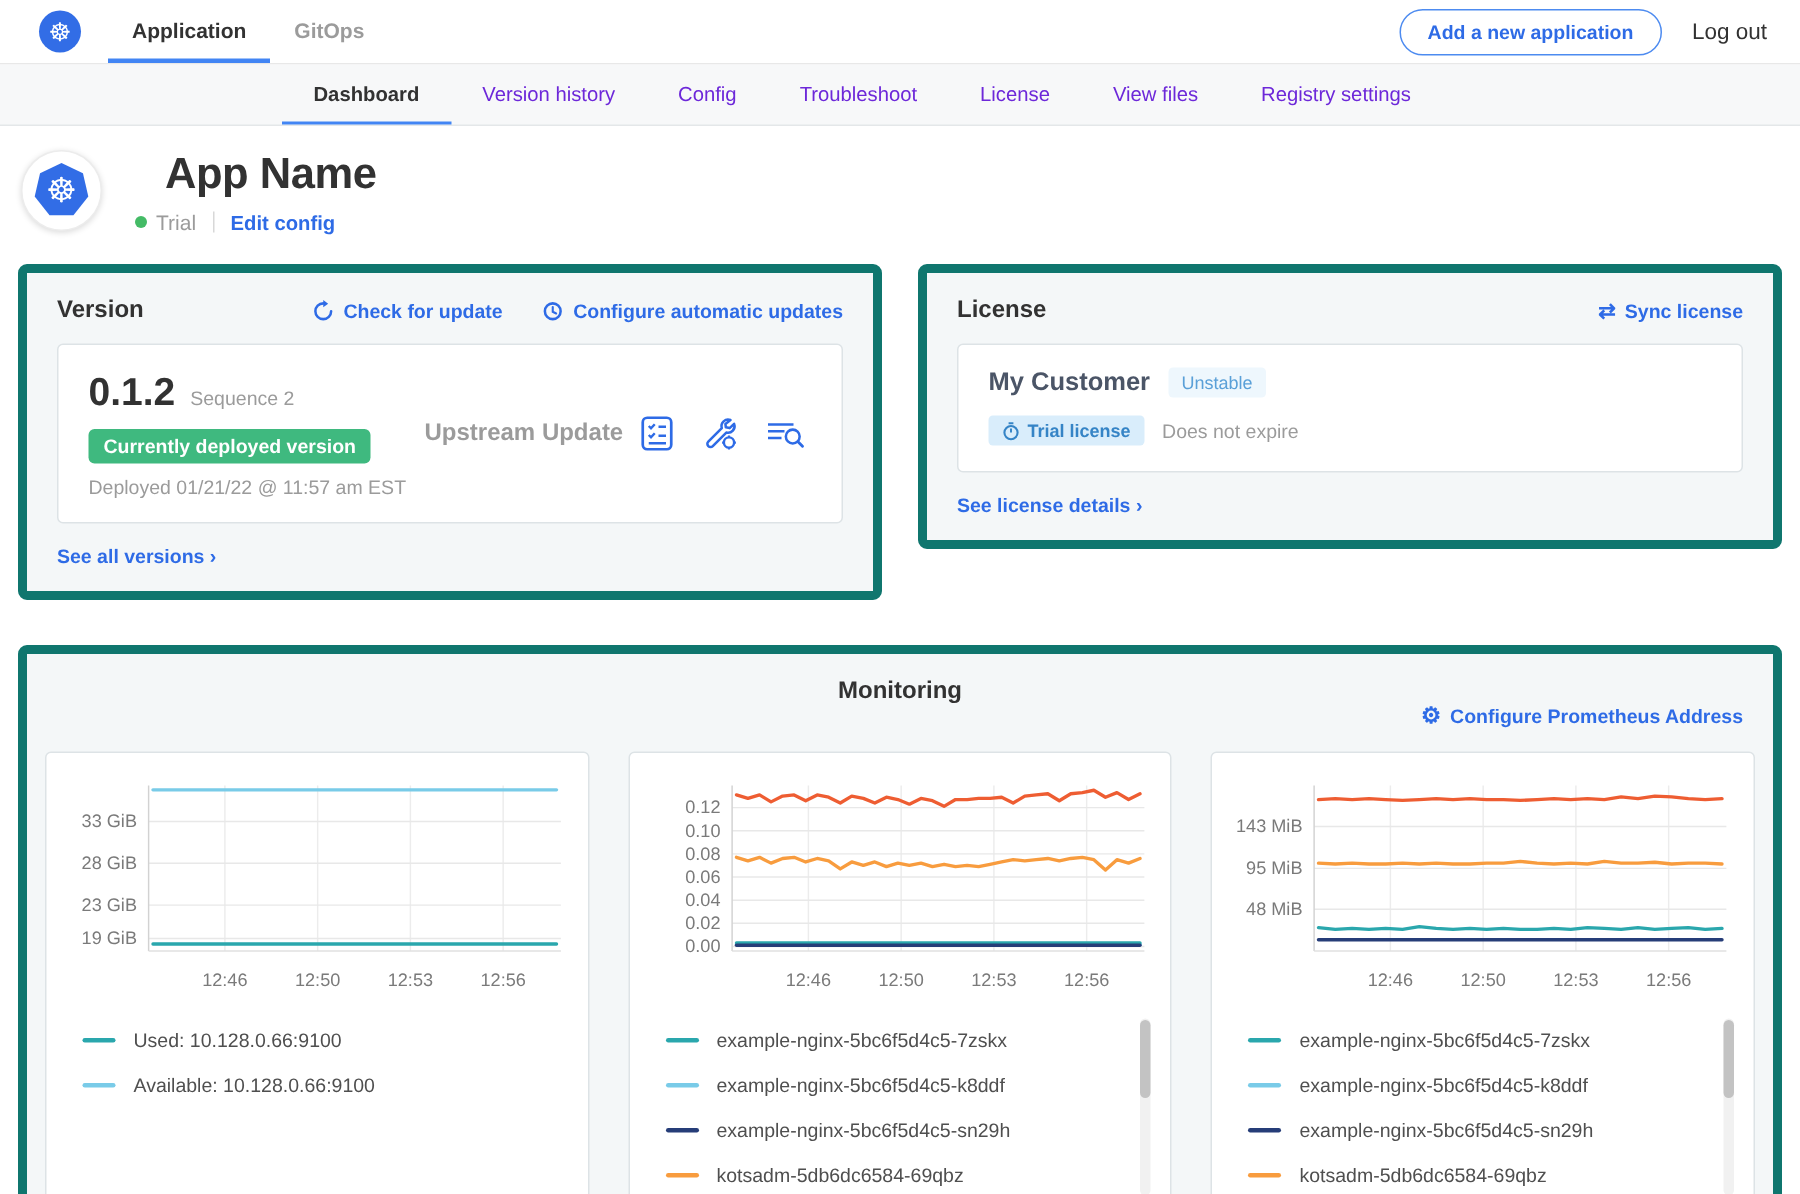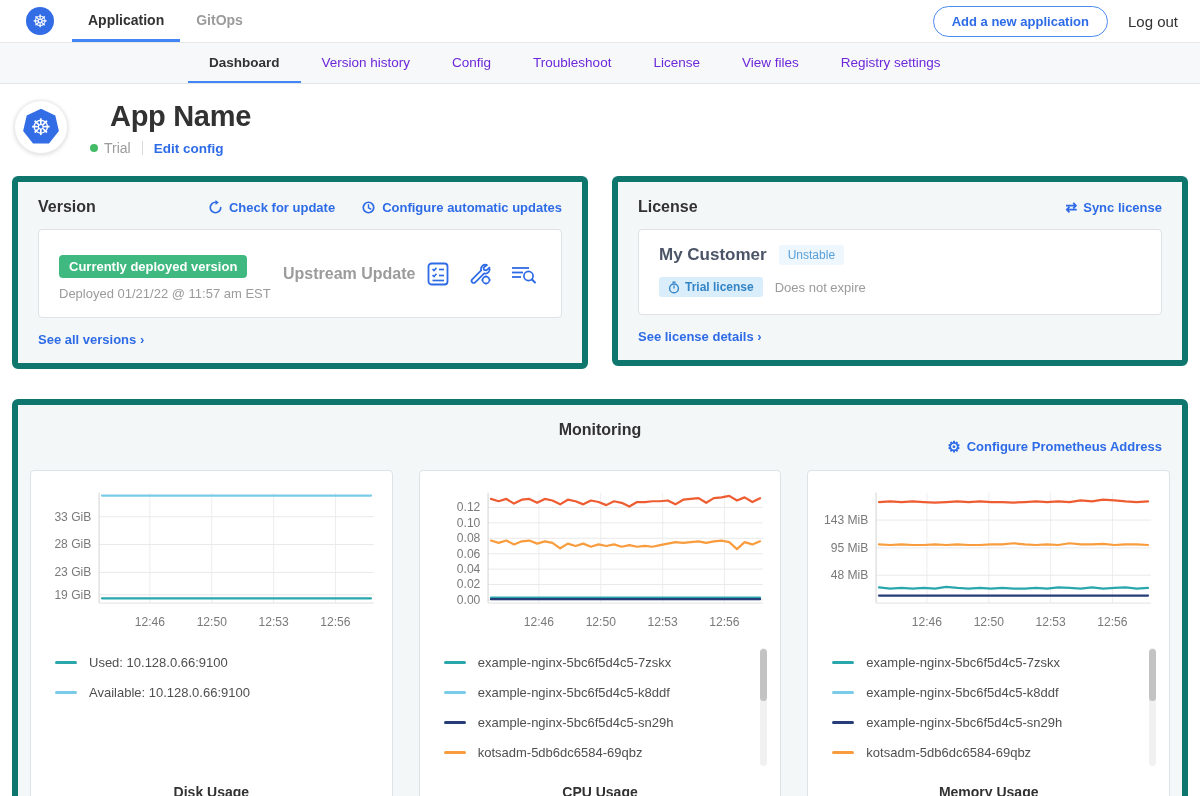--- a/index.html
+++ b/index.html
@@ -159,20 +159,24 @@
               <circle cx="8" cy="8" r="5.6" fill="none" stroke="#2e6be6" stroke-width="1.8"></circle>
               <path d="M 8 5 L 8 8.4 L 10.4 9.6" fill="none" stroke="#2e6be6" stroke-width="1.5" stroke-linecap="round"></path>
             </svg>
             <span>Configure automatic updates</span>
           </span>
         </div>
       </div>
 
       <div class="white-box version-inner">
         <div class="ver-col1">
+          <div class="ver-line">
+            <span class="ver-num">0.1.2</span>
+            <span class="ver-seq">Sequence 2</span>
+          </div>
           <span class="green-badge">Currently deployed version</span>
           <div class="deployed">Deployed 01/21/22 @ 11:57 am EST</div>
         </div>
         <div class="upstream">Upstream Update</div>
         <div class="ver-icons">
           <svg width="26" height="26" viewBox="0 0 26 26">
             <rect x="3.5" y="2.5" width="19" height="21" rx="3" fill="none" stroke="#2e6be6" stroke-width="1.8"></rect>
             <polyline points="7.5,8 9,9.5 11.5,6.8" fill="none" stroke="#2e6be6" stroke-width="1.6"></polyline>
             <polyline points="7.5,14 9,15.5 11.5,12.8" fill="none" stroke="#2e6be6" stroke-width="1.6"></polyline>
             <line x1="14" y1="8.5" x2="19" y2="8.5" stroke="#2e6be6" stroke-width="1.7"></line>

